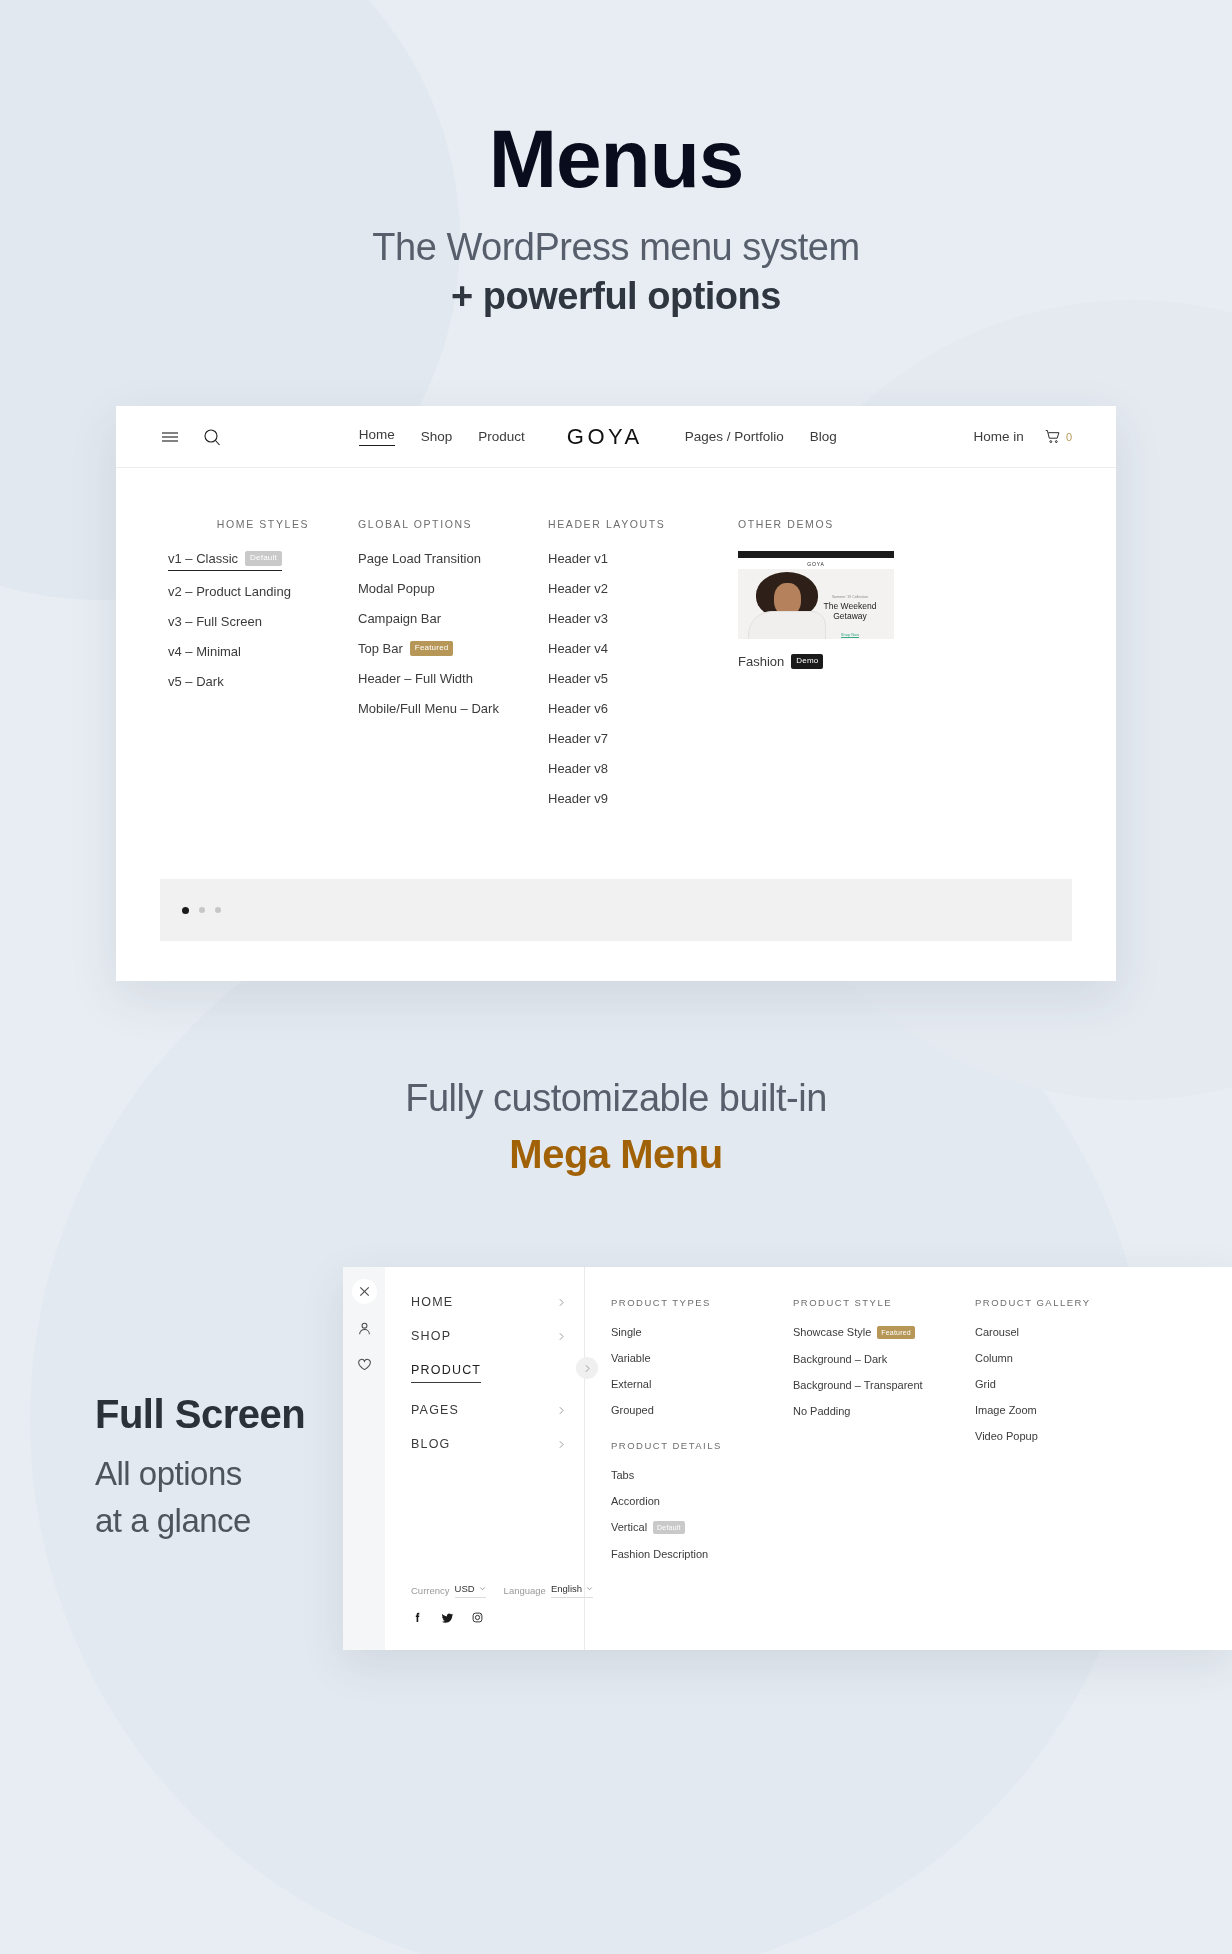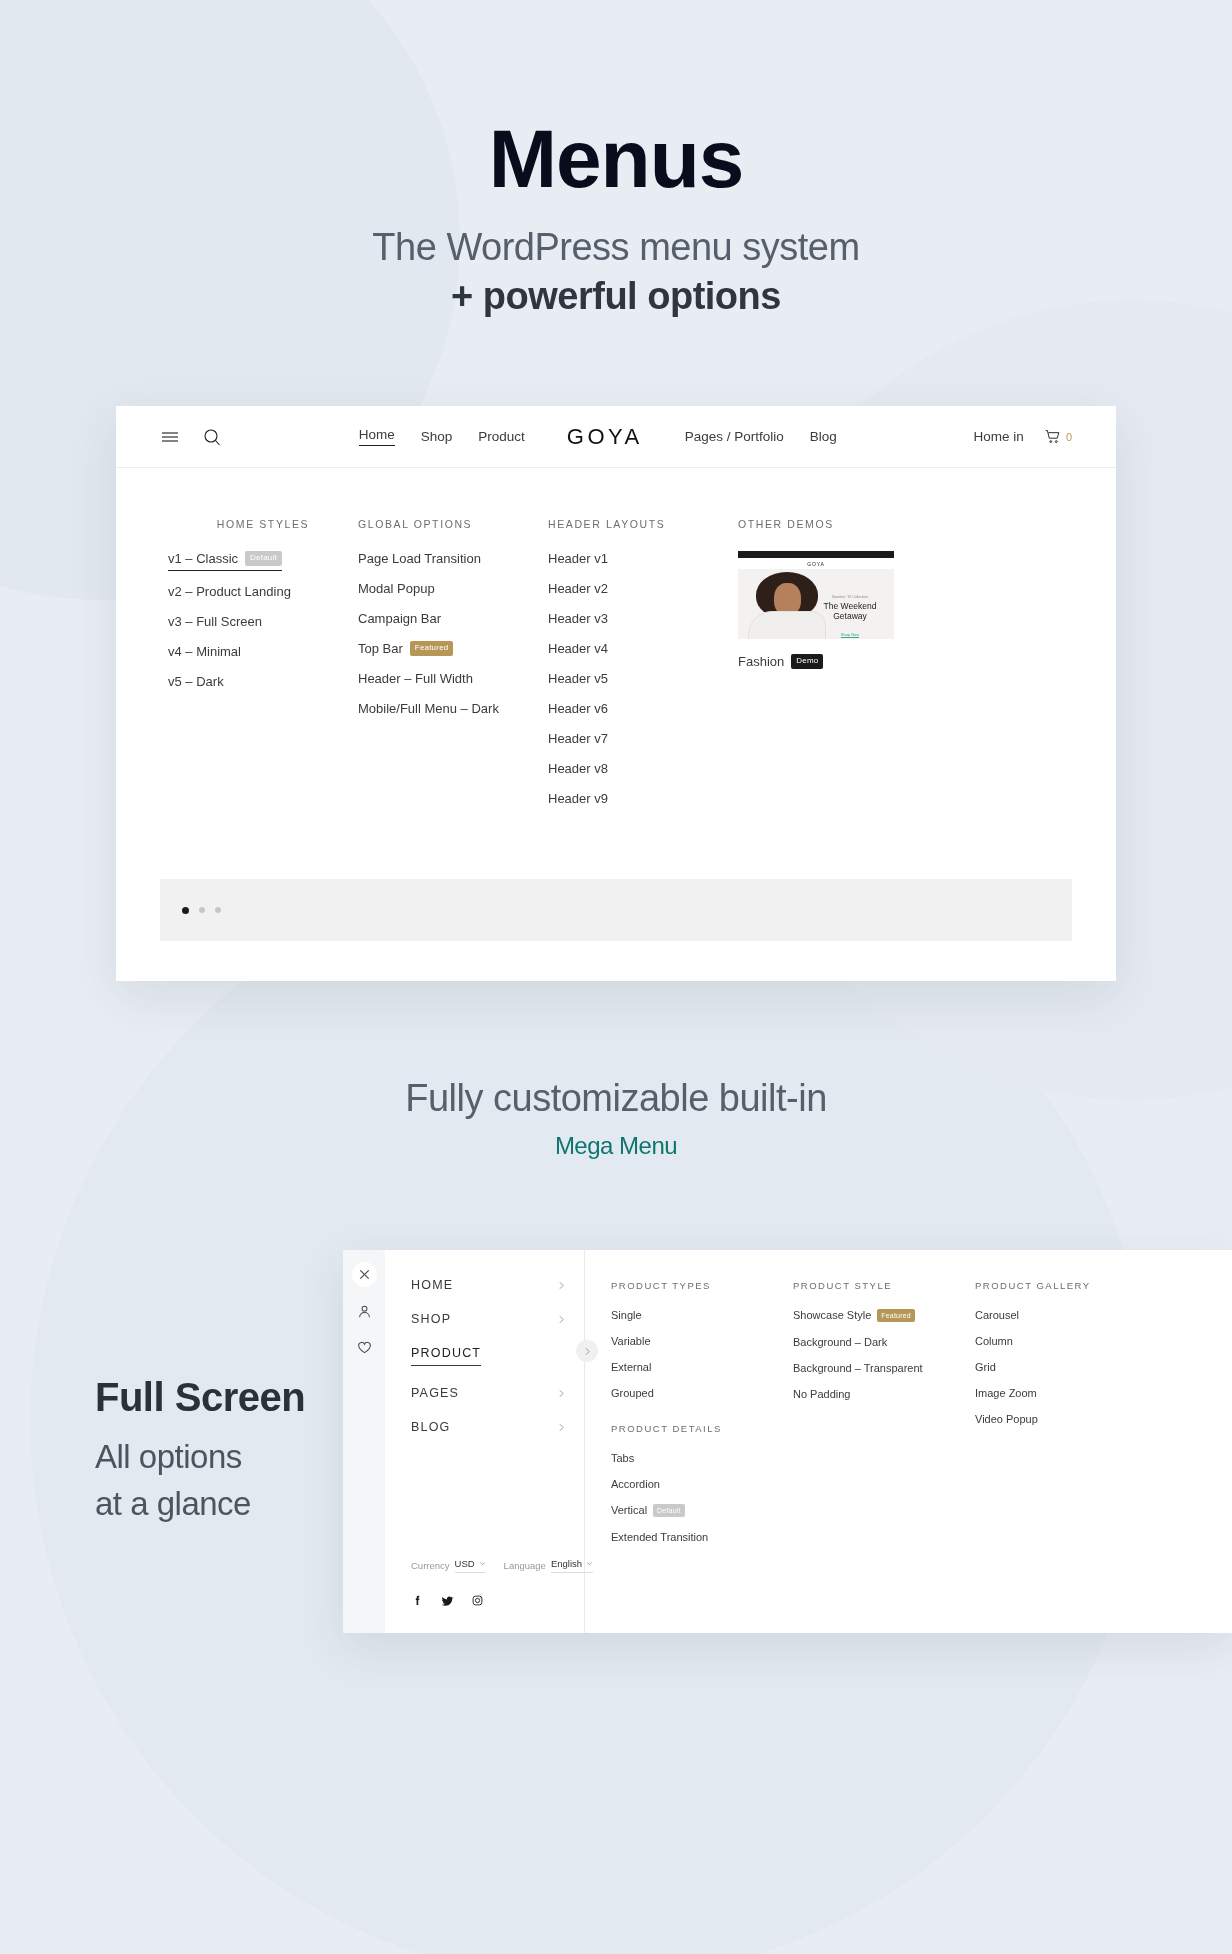--- a/index.html
+++ b/index.html
@@ -155,21 +155,21 @@
   }
   .dots { display: flex; align-items: center; gap: 10px; }
   .dot { width: 6px; height: 6px; border-radius: 50%; background: #c7c7c7; }
   .dot.on { background: #1b1b1b; width: 7px; height: 7px; }
   .mock-foot { height: 40px; background: #fff; }
 
   
   .mid { text-align: center; margin-top: 96px; }
   .mid .l1 { font-size: 38px; color: #565f6b; letter-spacing: -0.5px; }
   .mid .l2 {
-    font-size: 24px; color: #0f766e; font-weight: 400;
+    font-size: 40px; color: #a16207; font-weight: 700;
     margin-top: 12px; letter-spacing: -0.5px;
   }
 
   
   .fs-wrap { position: relative; margin-top: 90px; height: 560px; }
   .fs-text {
     position: absolute; left: 95px; top: 125px; width: 280px;
   }
   .fs-text .t1 {
     font-size: 40px; font-weight: 700; color: #2b3138;
@@ -212,21 +212,21 @@
   }
   .chev {
     width: 9px; height: 9px; color: #9a9a9a; flex: 0 0 auto;
   }
   .chev-circle {
     position: absolute; right: -14px; top: -6px;
     width: 22px; height: 22px; border-radius: 50%; background: #f0f0f0;
     display: flex; align-items: center; justify-content: center;
   }
   .fs-bottom { margin-top: auto; padding-bottom: 22px; }
-  .selectors { display: flex; gap: 18px; align-items: center; margin-bottom: 20px; }
+  .selectors { display: flex; gap: 18px; align-items: center; margin-bottom: 12px; }
   .sel { display: flex; align-items: center; gap: 5px; }
   .sel-label { font-size: 9.5px; color: #999; }
   .sel-val {
     font-size: 9.5px; color: #333; border-bottom: 1px solid #ddd;
     padding-bottom: 3px; display: flex; align-items: center; gap: 4px;
   }
   .caret { width: 7px; height: 7px; color: #888; }
   .socials { display: flex; gap: 17px; align-items: center; }
   .soc { width: 13px; height: 13px; color: #1a1a1a; }
 
@@ -508,21 +508,21 @@
               <div class="fs-li">Grouped</div>
 
               <div class="fs-details">
                 <div class="fs-coltitle">PRODUCT DETAILS</div>
                 <div class="fs-li">Tabs</div>
                 <div class="fs-li">Accordion</div>
                 <div class="fs-li">
                   <span>Vertical</span>
                   <span class="badge default">Default</span>
                 </div>
-                <div class="fs-li">Extended Transition</div>
+                <div class="fs-li">Fashion Description</div>
               </div>
             </div>
 
             <div class="fs-col b">
               <div class="fs-coltitle">PRODUCT STYLE</div>
               <div class="fs-li">
                 <span>Showcase Style</span>
                 <span class="badge featured">Featured</span>
               </div>
               <div class="fs-li">Background – Dark</div>

